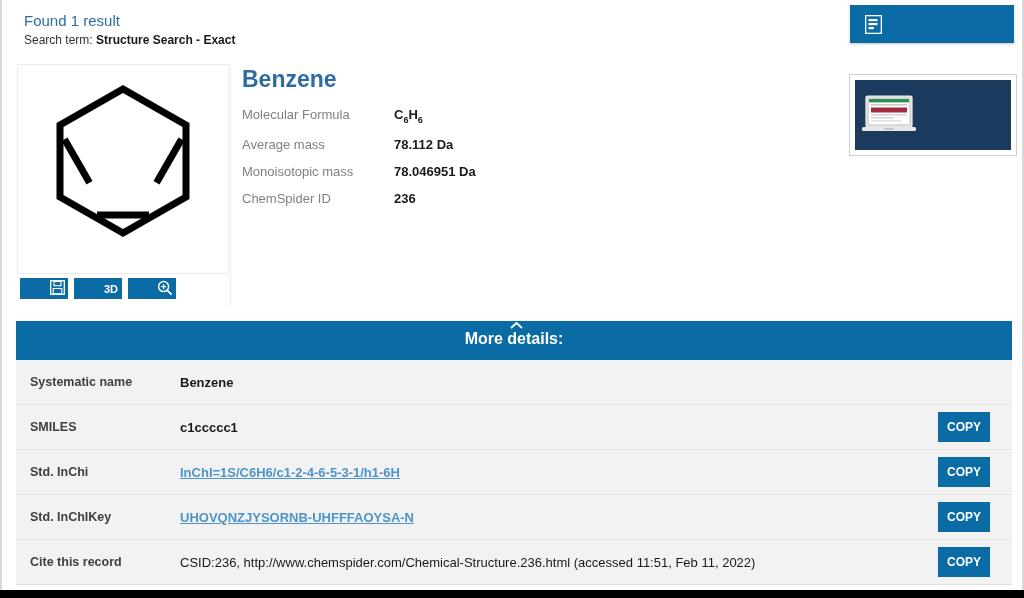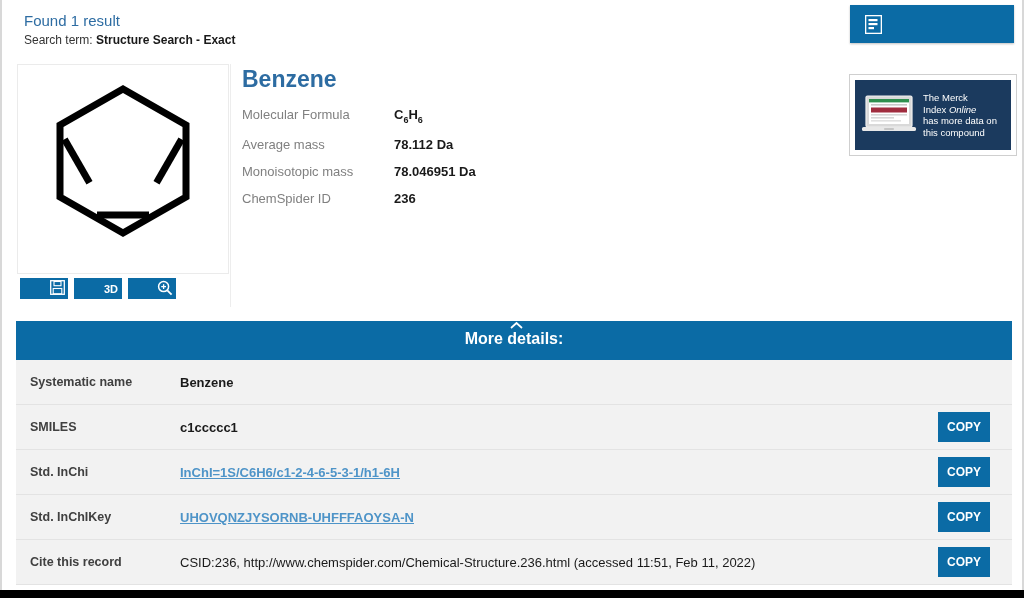--- a/index.html
+++ b/index.html
@@ -376,26 +376,20 @@
             <rect x="8" y="7" width="40" height="3.4" fill="#2f8f4e"></rect>
             <rect x="10" y="12" width="36" height="1.6" fill="#c9c9c9"></rect>
             <rect x="10" y="15.5" width="36" height="5" fill="#a02c3e"></rect>
             <rect x="10" y="22" width="36" height="1.6" fill="#d6d6d6"></rect>
             <rect x="10" y="25" width="23" height="1.6" fill="#d6d6d6"></rect>
             <rect x="10" y="28" width="30" height="1.6" fill="#e0e0e0"></rect>
             <rect x="1" y="35" width="54" height="4" rx="1.6" fill="#e8e8e8"></rect>
             <rect x="23" y="36.2" width="10" height="1.6" rx="0.8" fill="#b9b9b9"></rect>
           </svg>
         </span>
-        <span class="merck-text">
-          <span>The Merck</span><br>
-          <span>Index </span><i>Online</i><br>
-          <span>has more data on</span><br>
-          <span>this compound</span>
-        </span>
       </div>
     </div>
   </div>
 
   <div class="details-bar">
     <span class="details-chevron">
       <svg width="13" height="9" viewBox="0 0 13 9">
         <polyline points="1,7 6.5,2 12,7" fill="none" stroke="#ffffff" stroke-width="1.7"></polyline>
       </svg>
     </span>

